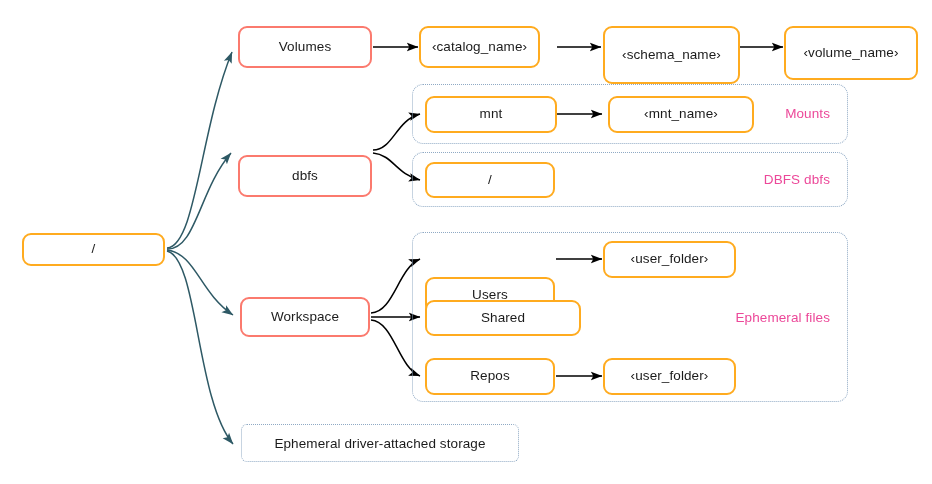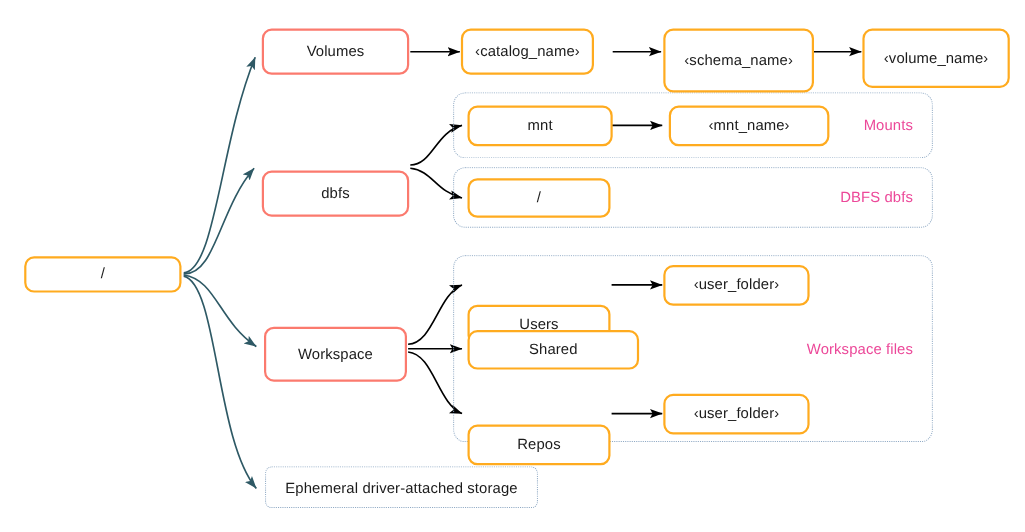--- a/index.html
+++ b/index.html
@@ -133,21 +133,21 @@
   </div>
 
   <div class="node red" style="left:238px; top:26px; width:134px; height:42px;">
     <span>Volumes</span>
   </div>
 
   <div class="node red" style="left:238px; top:131px; width:134px; height:42px;margin-top:24px;">
     <span>dbfs</span>
   </div>
 
-  <div class="node red" style="left:240px; top:297px; width:130px; height:50px;">
+  <div class="node red" style="left:240px; top:297px; width:130px; height:40px;">
     <span>Workspace</span>
   </div>
 
   <div class="node orange" style="left:419px; top:26px; width:121px; height:42px;">
     <span>‹catalog_name›</span>
   </div>
 
   <div class="node orange" style="left:603px; top:26px; width:137px; height:58px;justify-content:center;">
     <span>‹schema_name›</span>
   </div>
@@ -168,39 +168,39 @@
   </div>
 
   <div class="group" style="left:412px; top:152px; width:436px; height:55px;"></div>
   <div class="group-label" style="left:730px; top:172px; width:100px;">DBFS dbfs</div>
 
   <div class="node orange" style="left:425px; top:162px; width:130px; height:36px;">
     <span>/</span>
   </div>
 
   <div class="group" style="left:412px; top:232px; width:436px; height:170px;"></div>
-  <div class="group-label" style="left:700px; top:310px; width:130px;">Workspace files</div>
+  <div class="group-label" style="left:700px; top:310px; width:130px;">Ephemeral files</div>
 
   <div class="node orange" style="left:425px; top:241px; width:130px; height:37px;margin-top:36px;">
     <span>Users</span>
   </div>
 
   <div class="node orange" style="left:603px; top:241px; width:133px; height:37px;">
     <span>‹user_folder›</span>
   </div>
 
   <div class="node orange" style="left:425px; top:300px; width:156px; height:36px;">
     <span>Shared</span>
   </div>
 
-  <div class="node orange" style="left:425px; top:358px; width:130px; height:37px;margin-top:28px;">
+  <div class="node orange" style="left:425px; top:358px; width:130px; height:37px;">
     <span>Repos</span>
   </div>
 
   <div class="node orange" style="left:603px; top:358px; width:133px; height:37px;">
     <span>‹user_folder›</span>
   </div>
 
-  <div class="ephemeral" style="left:241px; top:424px; width:248px; height:38px;">
+  <div class="ephemeral" style="left:241px; top:424px; width:278px; height:38px;">
     <span>Ephemeral driver-attached storage</span>
   </div>
 
 </div>
 
 </body></html>

